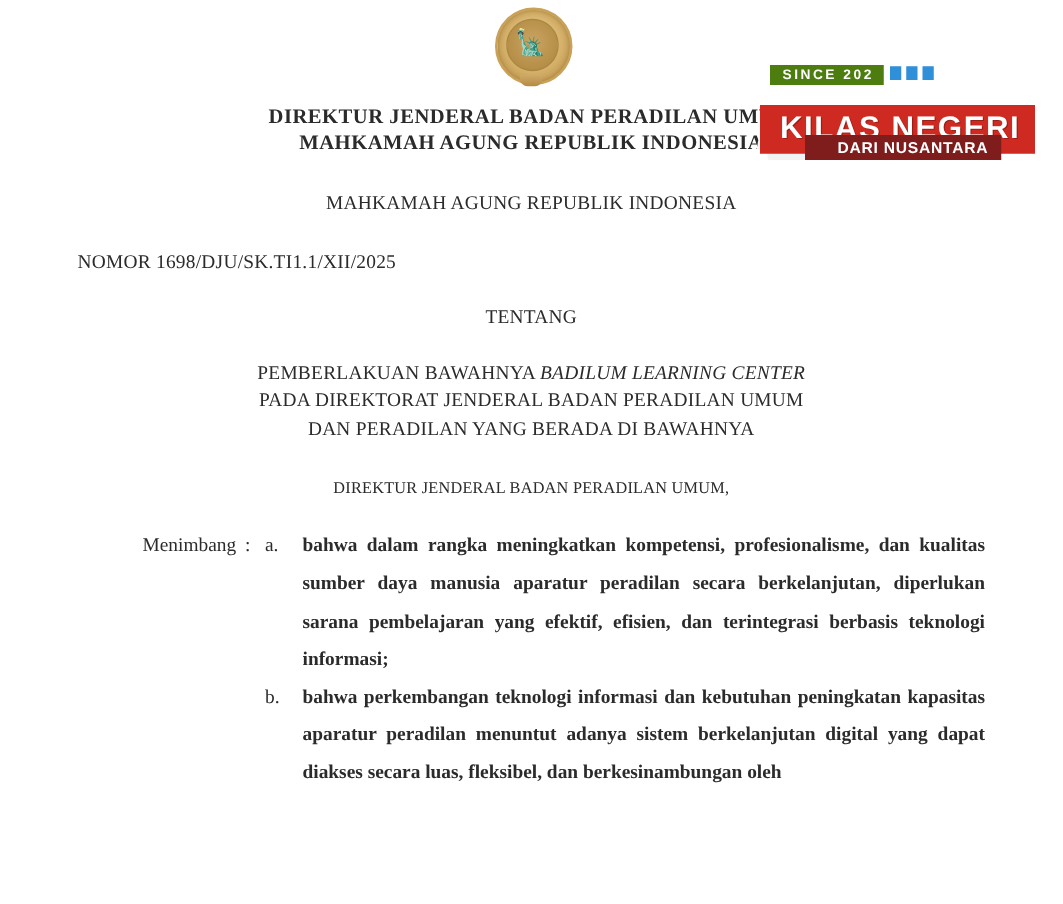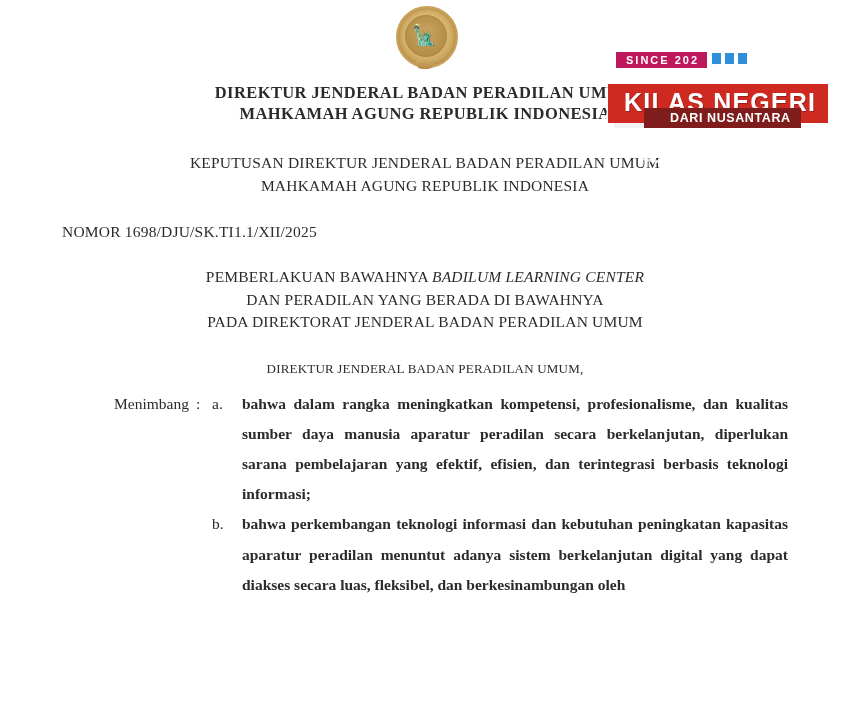--- a/index.html
+++ b/index.html
@@ -125,21 +125,21 @@
   }
   .signer {
     text-align: center;
     font-size: 13px;
     margin-top: 27px;
     letter-spacing: 0.2px;
   }
 
   
   .considering {
-    margin-top: 12px;
+    margin-top: 24px;
     display: flex;
     font-size: 15.5px;
     line-height: 1.95;
   }
   .considering-label {
     width: 134px;
     flex: 0 0 134px;
     padding-left: 52px;
     box-sizing: border-box;
     white-space: nowrap;
@@ -187,21 +187,21 @@
     border-radius: 50%;
     transform: rotate(-17deg);
     border-right-color: transparent;
     border-bottom-color: rgba(255,255,255,0.85);
     opacity: 0.95;
   }
   .wm-since {
     position: absolute;
     left: 22px;
     top: 14px;
-    background: #be185d;
+    background: #4d7c0f;
     color: #ffffff;
     font-family: "Liberation Sans", sans-serif;
     font-size: 11px;
     font-weight: bold;
     letter-spacing: 2px;
     padding: 2px 8px 2px 10px;
     white-space: nowrap;
   }
   .wm-dots {
     position: absolute;
@@ -278,31 +278,31 @@
       <div class="tail"></div>
     </div>
   </div>
 
   <div class="hdr-block">
     <div class="hdr-1">DIREKTUR JENDERAL BADAN PERADILAN UMUM</div>
     <div class="hdr-2">MAHKAMAH AGUNG REPUBLIK INDONESIA</div>
   </div>
 
   <div class="title-block">
-    <div>KEPUTUSAN DIREKTUR JENDERAL BADAN PERADILAN UMUM</div>
     <div>MAHKAMAH AGUNG REPUBLIK INDONESIA</div>
   </div>
 
   <div class="nomor">NOMOR 1698/DJU/SK.TI1.1/XII/2025</div>
 
+  <div class="tentang">TENTANG</div>
 
   <div class="subject-block">
     <div><span>PEMBERLAKUAN BAWAHNYA </span><span class="ital">BADILUM LEARNING CENTER</span></div>
+    <div>PADA DIREKTORAT JENDERAL BADAN PERADILAN UMUM</div>
     <div>DAN PERADILAN YANG BERADA DI BAWAHNYA</div>
-    <div>PADA DIREKTORAT JENDERAL BADAN PERADILAN UMUM</div>
   </div>
 
   <div class="signer">DIREKTUR JENDERAL BADAN PERADILAN UMUM,</div>
 
   <div class="considering">
     <div class="considering-label">Menimbang</div>
     <div class="considering-colon">:</div>
     <div class="considering-items">
       <div class="cons-item">
         <div class="cons-marker">a.</div>

